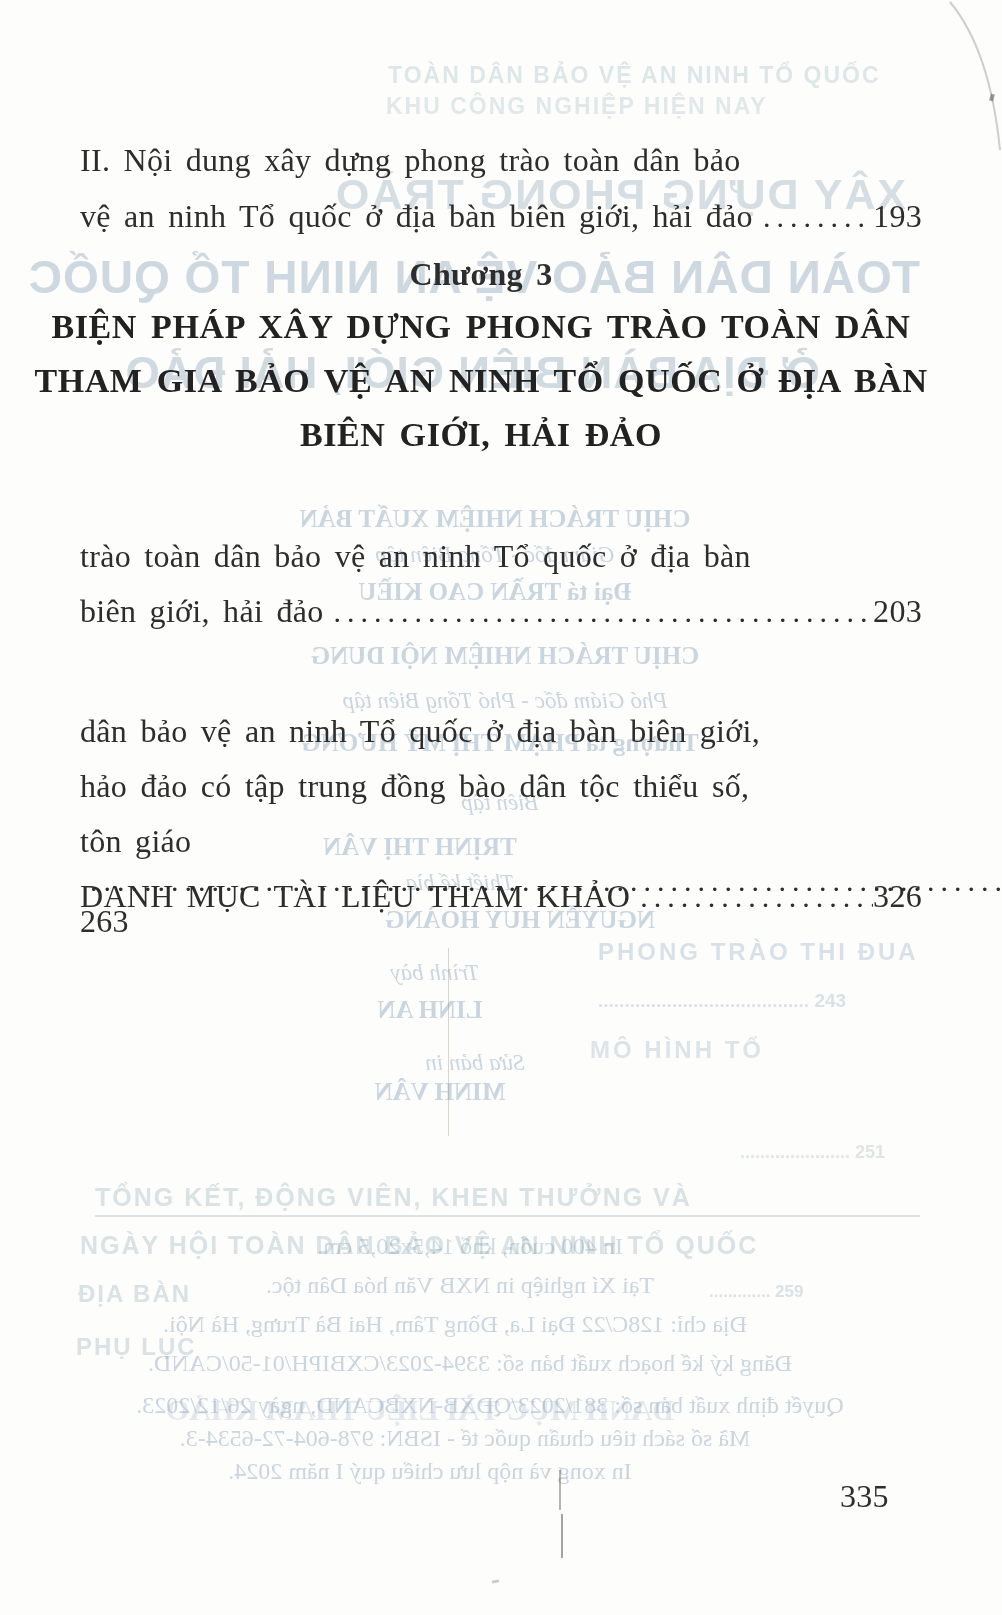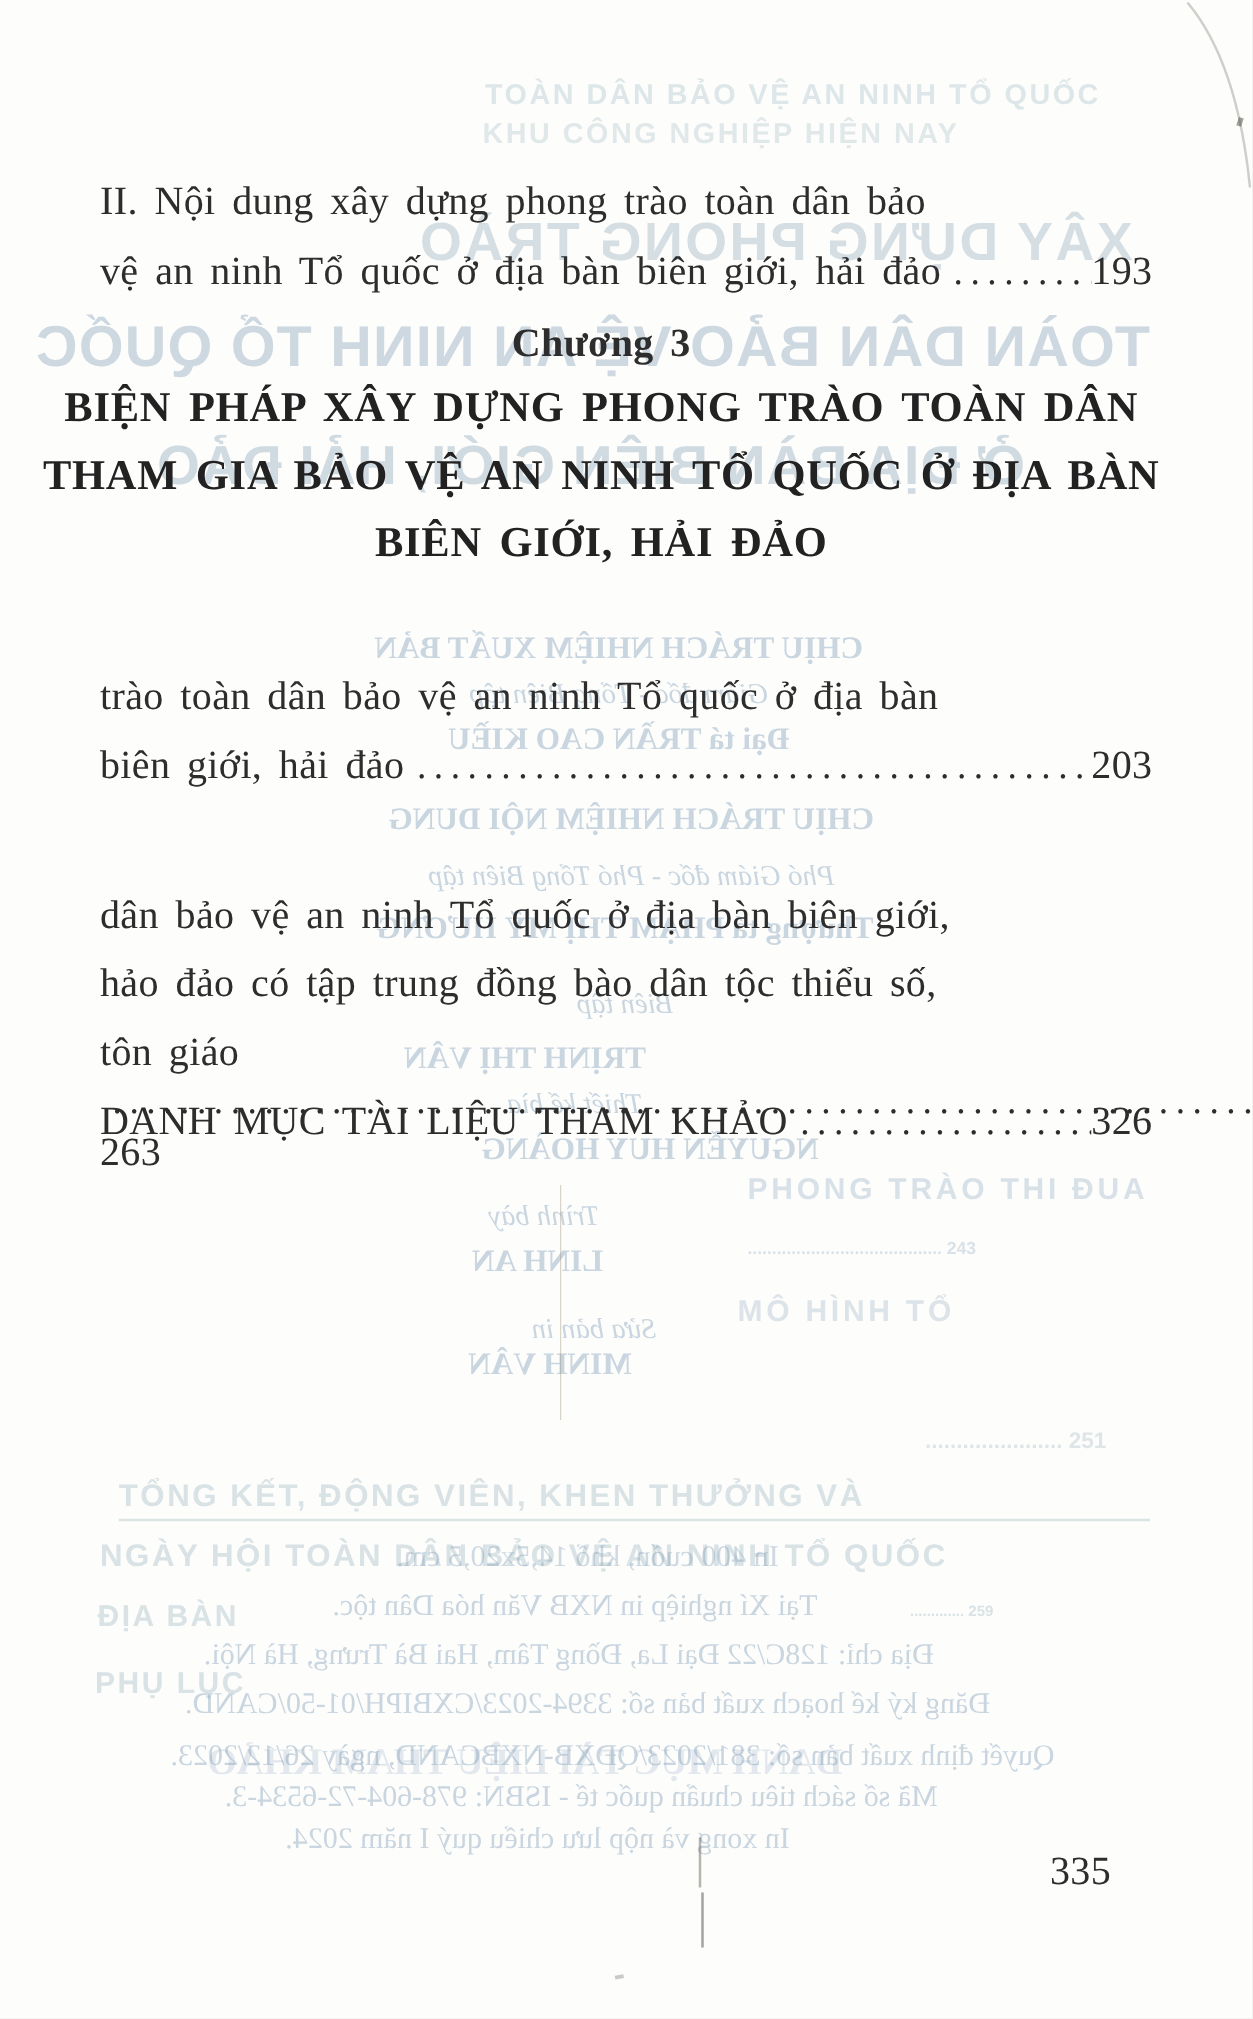--- a/index.html
+++ b/index.html
@@ -73,27 +73,27 @@
   <span class="bm i" style="left:370px; top:790px; width:260px; font-size:23px;">Biên tập</span>
   <span class="bm b" style="left:290px; top:833px; width:260px; font-size:25px;">TRỊNH THỊ VÂN</span>
   <span class="bm i" style="left:330px; top:870px; width:260px; font-size:23px;">Thiết kế bìa</span>
   <span class="bm b" style="left:350px; top:906px; width:340px; font-size:25px;">NGUYỄN HUY HOÀNG</span>
   <span class="bm i" style="left:320px; top:960px; width:230px; font-size:23px;">Trình bày</span>
   <span class="bm b" style="left:310px; top:996px; width:240px; font-size:25px;">LINH AN</span>
   <span class="bm i" style="left:350px; top:1050px; width:250px; font-size:23px;">Sửa bản in</span>
   <span class="bm b" style="left:320px; top:1078px; width:240px; font-size:25px;">MINH VÂN</span>
 
   <span class="bf" style="left:598px; top:938px; font-size:24px; letter-spacing:3px; color:rgba(145,170,190,0.33);">PHONG TRÀO THI ĐUA</span>
-  <span class="bf" style="left:598px; top:990px; font-size:14px; color:rgba(145,170,190,0.33);">........................................ 243</span>
+  <span class="bf" style="left:598px; top:990px; font-size:19px; color:rgba(145,170,190,0.33);">........................................ 243</span>
   <span class="bf" style="left:590px; top:1036px; font-size:24px; letter-spacing:3px; color:rgba(145,170,190,0.30);">MÔ HÌNH TỔ</span>
   <span class="bf" style="left:740px; top:1142px; font-size:18px; color:rgba(150,175,180,0.30);">...................... 251</span>
   <span class="bf centered" style="left:95px; top:1183px; width:825px; font-size:25px; letter-spacing:2px; border-bottom:2px solid rgba(145,170,175,0.30); padding-bottom:3px;">TỔNG KẾT, ĐỘNG VIÊN, KHEN THƯỞNG VÀ</span>
   <span class="bf centered" style="left:80px; top:1231px; width:840px; font-size:25px; letter-spacing:2px;">NGÀY HỘI TOÀN DÂN BẢO VỆ AN NINH TỔ QUỐC</span>
   <span class="bf" style="left:78px; top:1280px; font-size:24px; letter-spacing:2px;">ĐỊA BÀN</span>
-  <span class="bf" style="left:728px; top:1282px; font-size:12px;">............. 259</span>
+  <span class="bf" style="left:709px; top:1282px; font-size:17px;">............. 259</span>
   <span class="bf" style="left:76px; top:1333px; font-size:24px; letter-spacing:2px;">PHỤ LỤC</span>
 
   <span class="bm" style="left:270px; top:1233px; width:400px; font-size:24px; color:rgba(128,158,184,0.38);">In 400 cuốn, khổ 14,5x20,5 cm.</span>
   <span class="bm" style="left:235px; top:1272px; width:450px; font-size:24px;">Tại Xí nghiệp in NXB Văn hóa Dân tộc.</span>
   <span class="bm" style="left:130px; top:1311px; width:650px; font-size:24px;">Địa chỉ: 128C/22 Đại La, Đồng Tâm, Hai Bà Trưng, Hà Nội.</span>
   <span class="bm" style="left:105px; top:1350px; width:730px; font-size:24px;">Đăng ký kế hoạch xuất bản số: 3394-2023/CXBIPH/01-50/CAND.</span>
   <span class="bm b" style="left:60px; top:1393px; width:720px; font-size:30px; color:rgba(150,172,192,0.26);">DANH MỤC TÀI LIỆU THAM KHẢO</span>
   <span class="bm" style="left:75px; top:1392px; width:830px; font-size:24px;">Quyết định xuất bản số: 381/2023/QĐXB-NXBCAND, ngày 26/12/2023.</span>
   <span class="bm" style="left:135px; top:1425px; width:660px; font-size:24px;">Mã số sách tiêu chuẩn quốc tế - ISBN: 978-604-72-6534-3.</span>
   <span class="bm" style="left:205px; top:1458px; width:450px; font-size:24px;">In xong và nộp lưu chiểu quý I năm 2024.</span>

